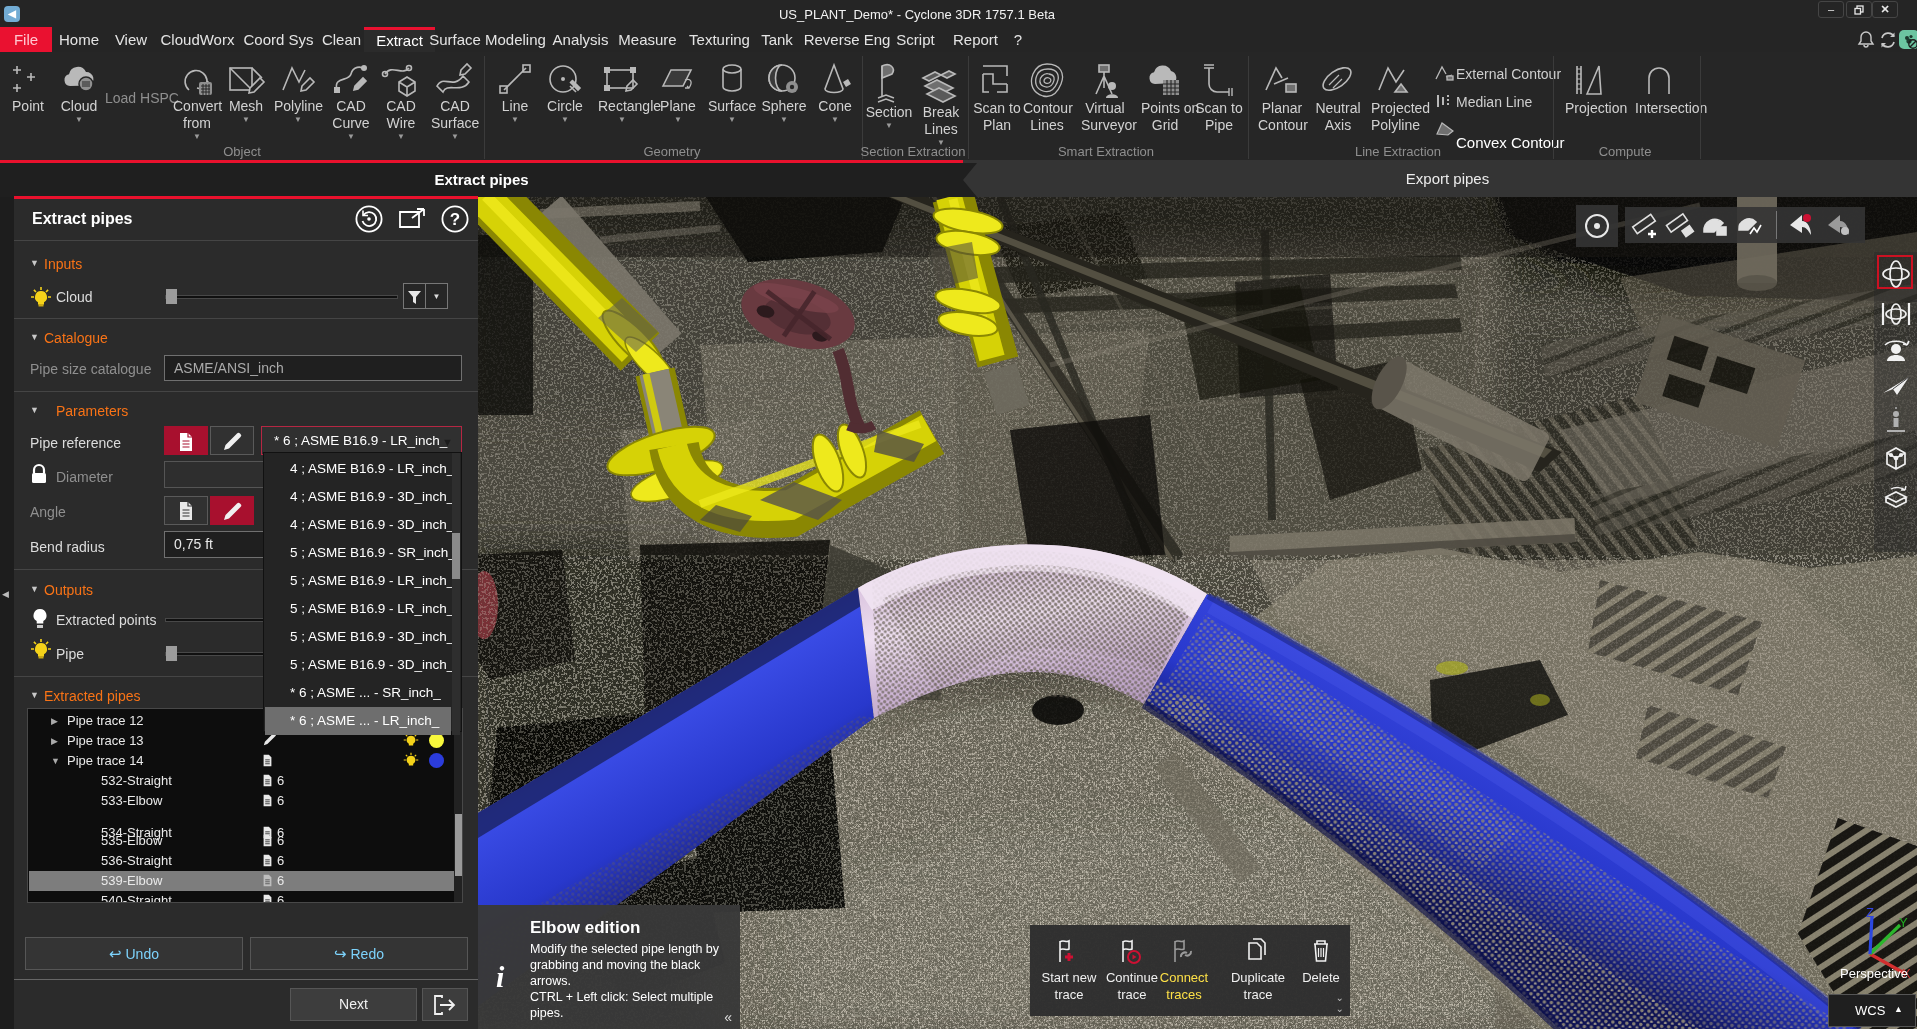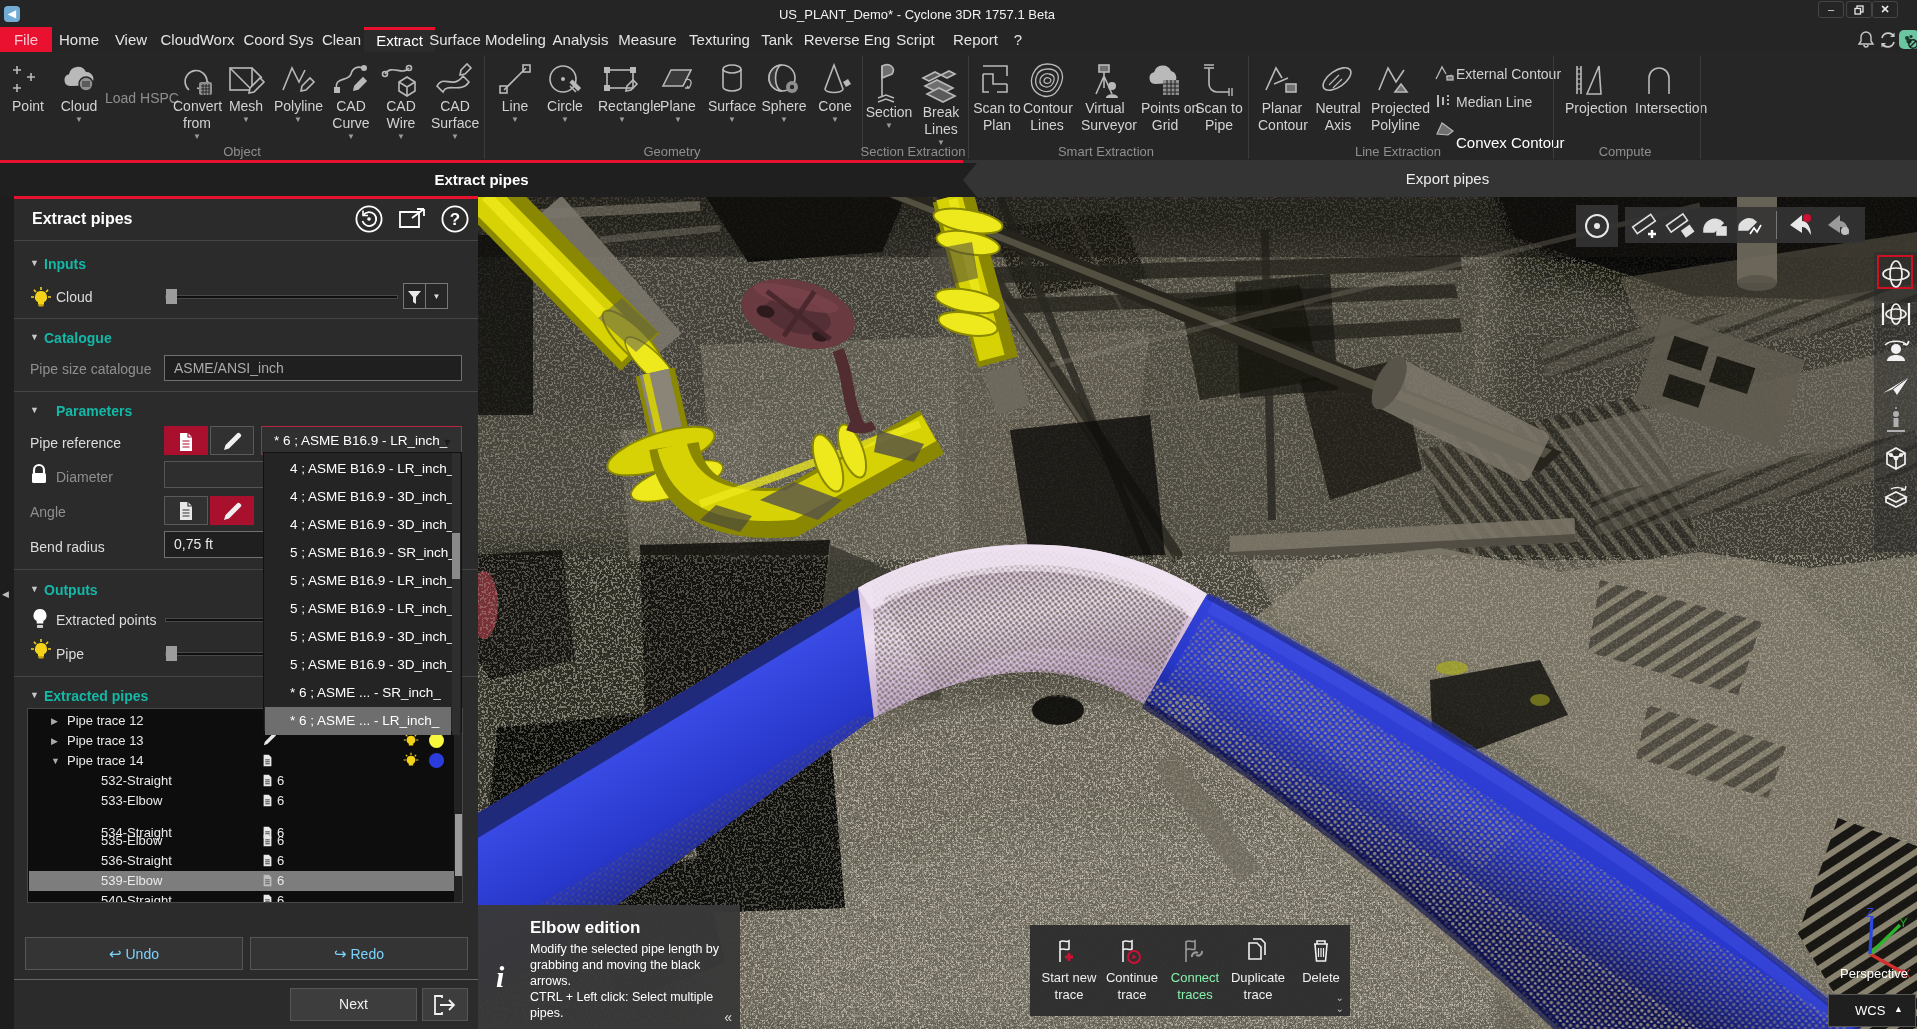--- a/index.html
+++ b/index.html
@@ -16,21 +16,21 @@
 .ritem { position:absolute; text-align:center; color:#d2d2d2; font-size:14px; white-space:nowrap; }
 .rglabel { position:absolute; top:92px; font-size:13px; color:#8f8f8f; text-align:center; }
 #tabrow { position:absolute; left:0; top:160px; width:1917px; height:37px; background:#343434; }
 #tableft { position:absolute; left:0; top:0; width:963px; height:37px; background:#1f1f1f; border-top:3px solid #e8112d; }
 #tableft .txt { position:absolute; left:0; top:8px; width:100%; text-align:center; font-weight:bold; font-size:15px; color:#fff; }
 #tabarrow { position:absolute; left:963px; top:3px; width:0; height:0; border-top:17px solid #1f1f1f; border-bottom:17px solid #1f1f1f; border-right:14px solid transparent; }
 #tabright { position:absolute; left:978px; top:10px; width:939px; text-align:center; font-size:15px; color:#ececec; }
 #leftstrip { position:absolute; left:0; top:197px; width:14px; height:832px; background:#1d1d1d; }
 #panel { position:absolute; left:14px; top:196px; width:464px; height:833px; background:#2b2b2b; border-top:3px solid #e8112d; overflow:hidden; }
 .phead { position:absolute; font-weight:bold; font-size:16px; color:#fff; }
-.sechead { position:absolute; font-weight:bold; font-size:14px; color:#14b8a6; }
+.sechead { position:absolute; font-weight:normal; font-size:14px; color:#f97316; }
 .chev { position:absolute; color:#c8c8c8; }
 .plabel { position:absolute; color:#dcdcdc; font-size:14px; }
 .pdim { color:#8f8f8f !important; }
 .psep { position:absolute; left:0; width:464px; height:1px; background:#454545; }
 .pinput { position:absolute; background:#1f1f1f; border:1px solid #707070; color:#ababab; font-size:14px; padding-left:9px; }
 .strack { position:absolute; height:4px; background:#101010; border:1px solid #484848; }
 .sthumb { position:absolute; width:11px; height:15px; background:#9c9c9c; }
 .sqbtn { position:absolute; width:44px; height:29px; border:1px solid #5a5a5a; background:#313131; }
 .sqbtn.red { background:#a8102e; border-color:#a8102e; }
 .trow { position:absolute; left:1px; width:432px; height:20px; color:#eaeaea; font-size:13px; line-height:20px; }
@@ -1025,21 +1025,21 @@
     <div id="btoolbar">
       <div class="btool" style="left:8px;width:62px;color:#f0f0f0;"><svg width="34" height="30" viewBox="0 0 34 30">
           <path d="M8 27 V6 M8 7 c3-3 6 1 9 -1 v8 c-3 2-6-2-9 1" stroke="#f0f0f0" fill="none" stroke-width="1.6"></path>
           <path d="M17 18 v8 M13 22 h8" stroke="#cc1133" stroke-width="3"></path>
         </svg><div>Start new</div><div>trace</div></div>
       <div class="btool" style="left:71px;width:62px;color:#f0f0f0;"><svg width="34" height="30" viewBox="0 0 34 30">
           <path d="M8 27 V6 M8 7 c3-3 6 1 9 -1 v8 c-3 2-6-2-9 1" stroke="#f0f0f0" fill="none" stroke-width="1.6"></path>
           <circle cx="19" cy="22" r="6" fill="none" stroke="#cc1133" stroke-width="2"></circle>
           <path d="M17.5 19.5 v5 l4-2.5 z" fill="#cc1133"></path>
         </svg><div>Continue</div><div>trace</div></div>
-      <div class="btool" style="left:134px;width:62px;color:#86efac;"><svg width="34" height="30" viewBox="0 0 34 30">
+      <div class="btool" style="left:123px;width:62px;color:#fde047;"><svg width="34" height="30" viewBox="0 0 34 30">
           <path d="M8 27 V6 M8 7 c3-3 6 1 9 -1 v8 c-3 2-6-2-9 1" stroke="#9a9a9a" fill="none" stroke-width="1.6"></path>
           <path d="M14 22 a4 4 0 0 1 6-4 M24 16 a4 4 0 0 1-6 4" stroke="#9a9a9a" fill="none" stroke-width="2"></path>
         </svg><div>Connect</div><div>traces</div></div>
       <div class="btool" style="left:197px;width:62px;color:#f0f0f0;"><svg width="34" height="30" viewBox="0 0 34 30">
           <g stroke="#f0f0f0" fill="none" stroke-width="1.6">
             <path d="M8 8 h8 l4 4 v12 h-12 z"></path>
             <path d="M12 4 h8 l4 4 v12"></path>
           </g>
         </svg><div>Duplicate</div><div>trace</div></div>
       <div class="btool" style="left:260px;width:62px;color:#f0f0f0;"><svg width="34" height="30" viewBox="0 0 34 30">

